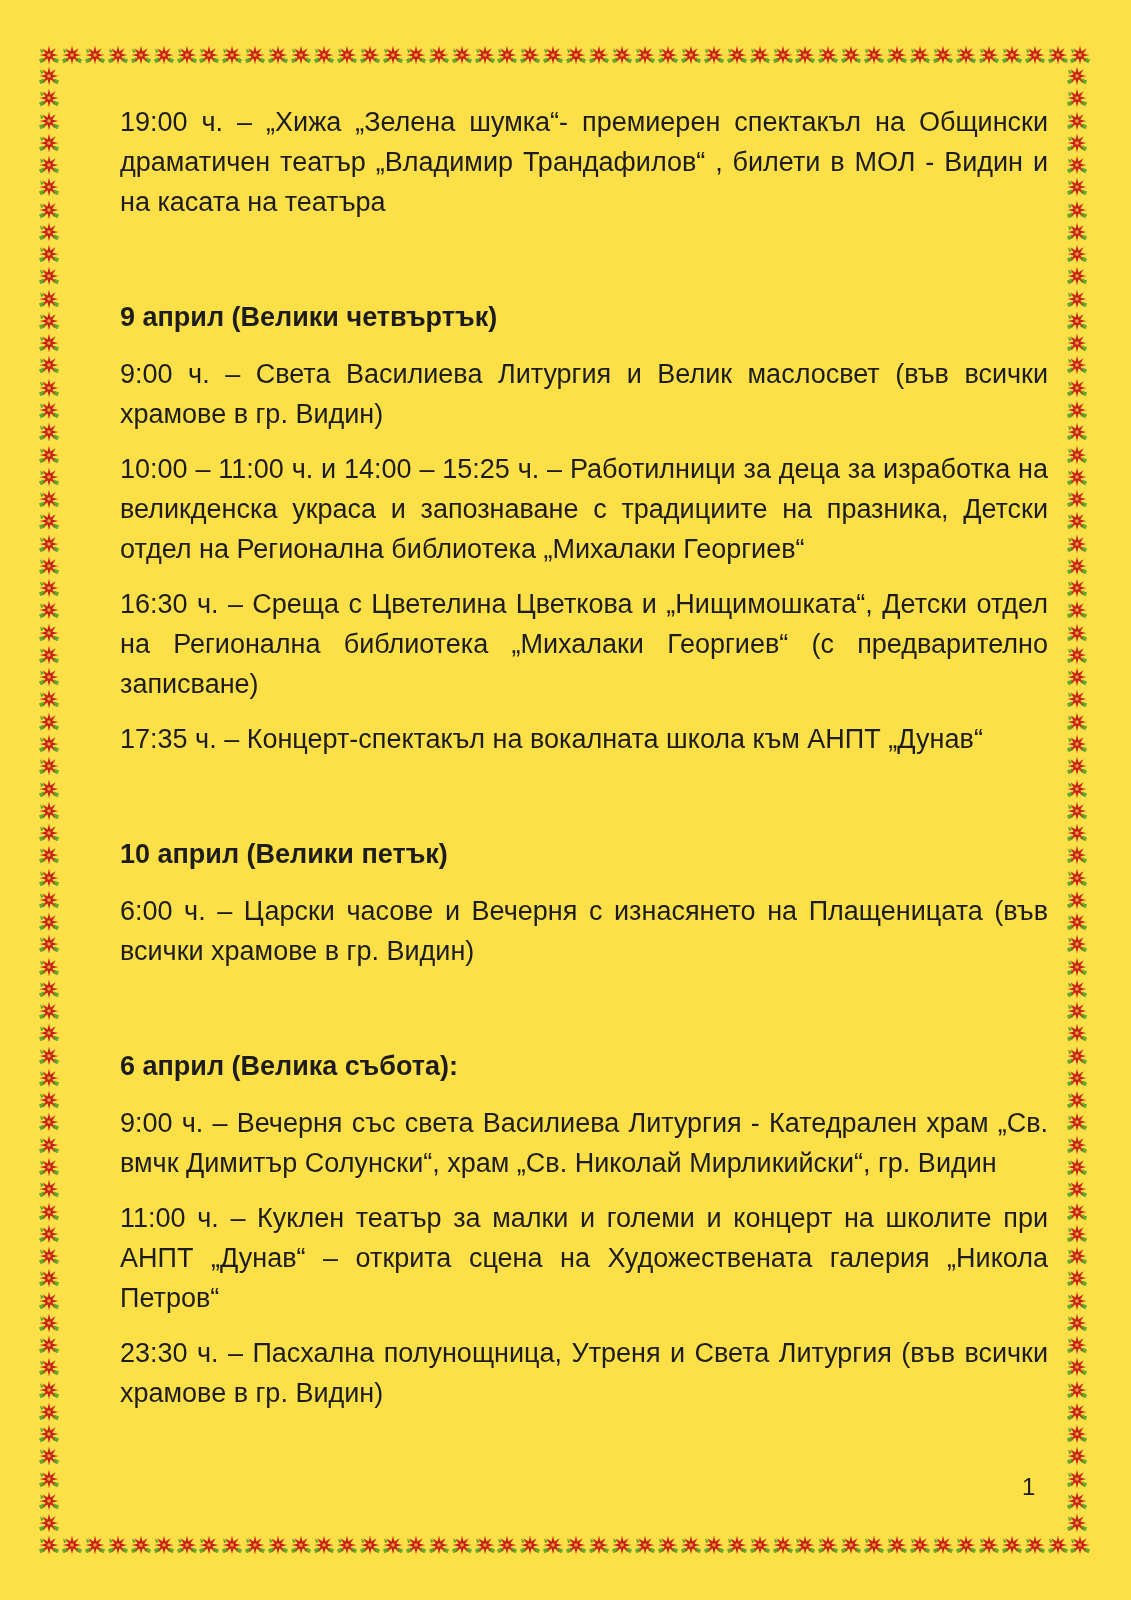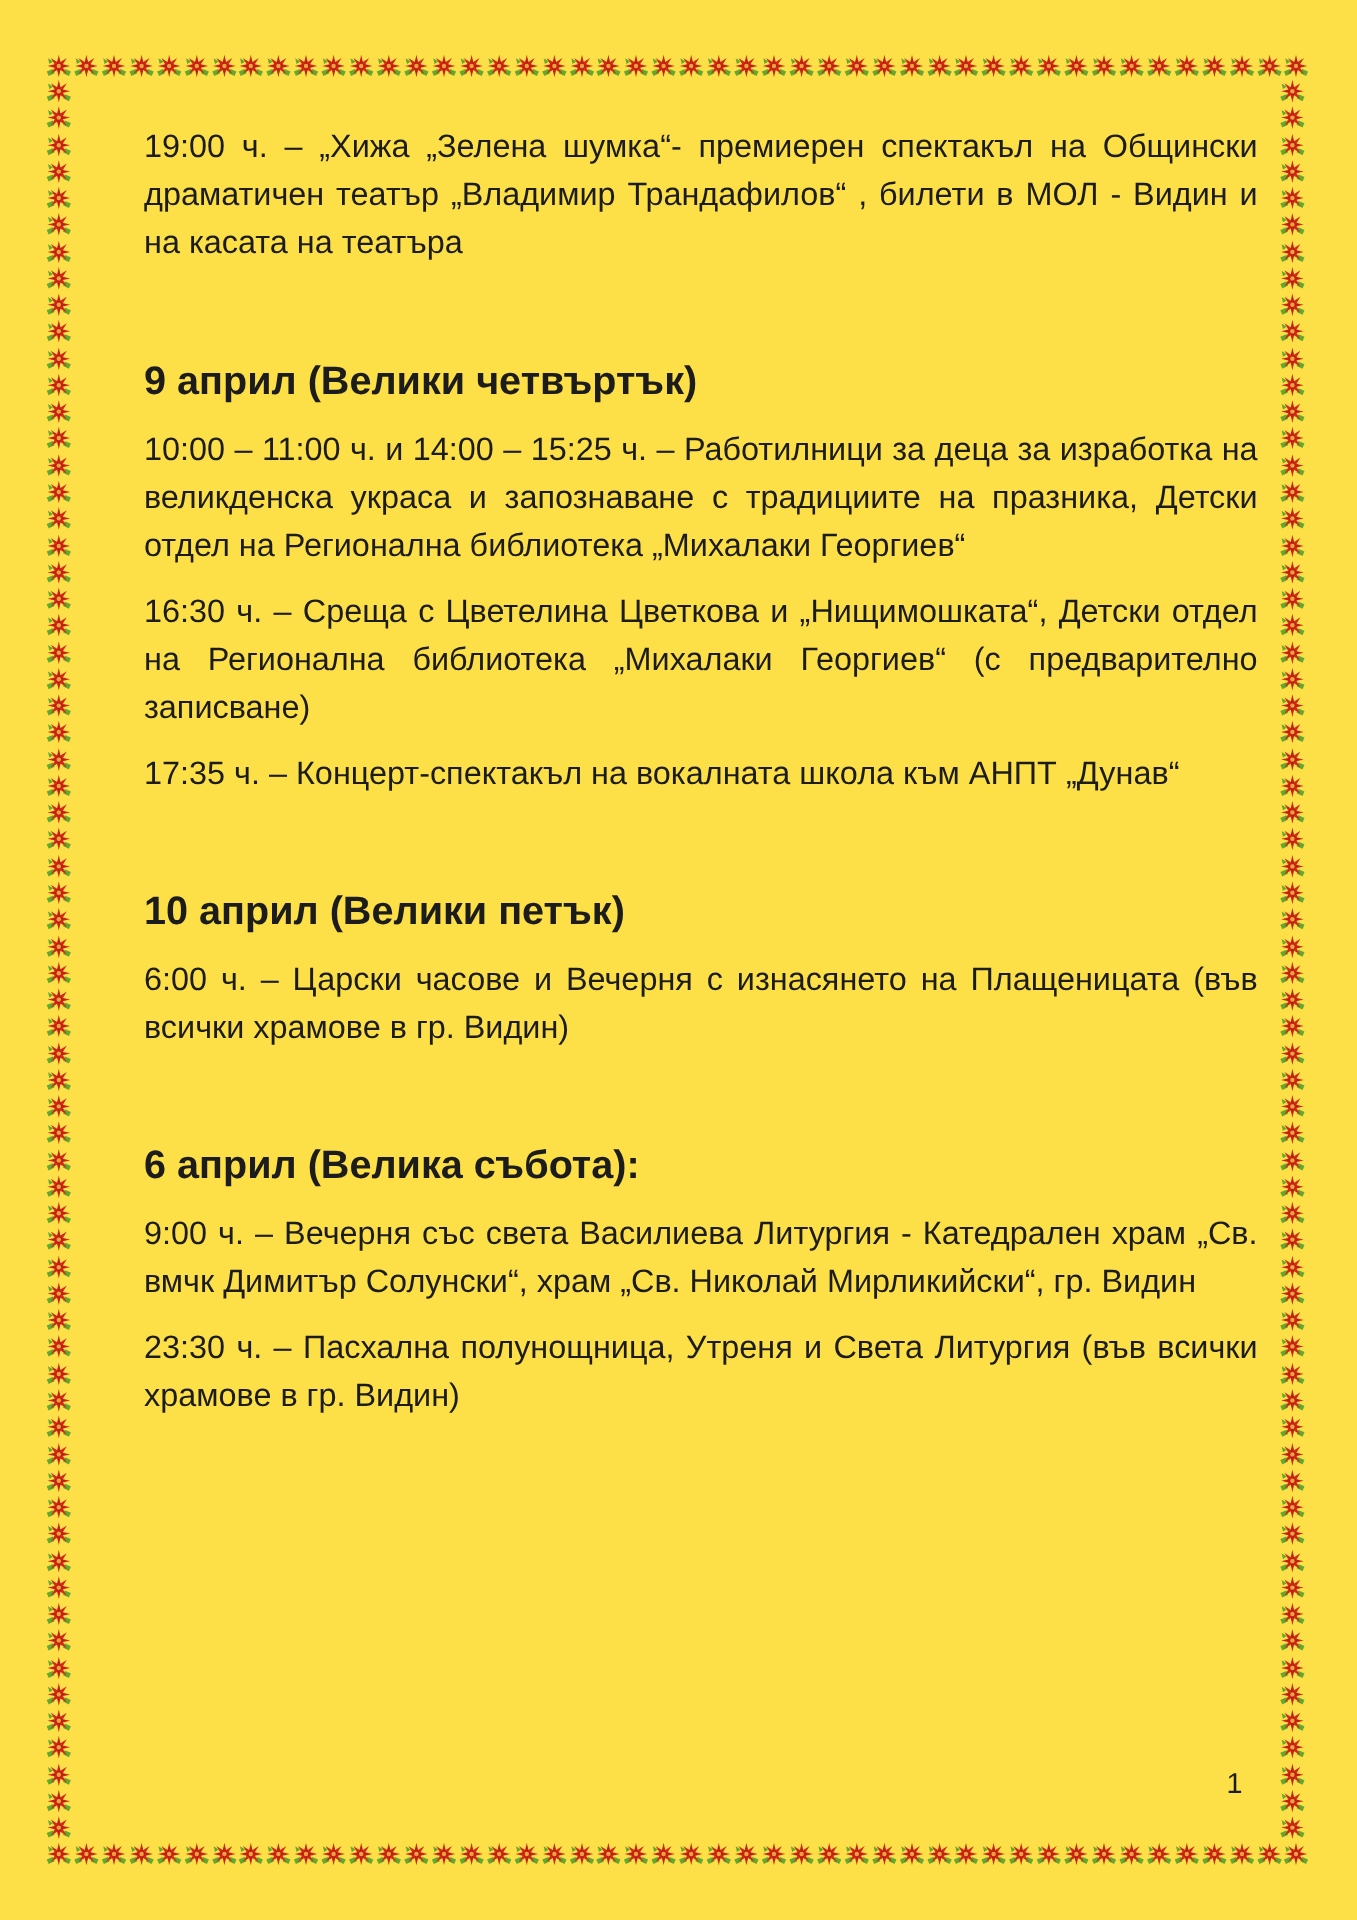--- a/index.html
+++ b/index.html
@@ -45,21 +45,21 @@
     top: 102px;
     width: 928px;
     font-size: 27px;
     line-height: 40px;
   }
   .para {
     margin: 0 0 15px 0;
     text-align: justify;
   }
   .heading {
-    font-size: 33px;
+    font-size: 27px;
     line-height: 40px;
     font-weight: 700;
     margin: 75px 0 17px 0;
     text-align: left;
   }
   .section { margin: 0; padding: 0; }
   .page-number {
     position: absolute;
     left: 1022px;
     top: 1472px;
@@ -1873,33 +1873,35 @@
         <circle fill="#efa23b" cx="12" cy="10.5" r="2"></circle>
       </svg>
     </div>
 
   <div class="content">
 
     <p class="para">19:00 ч. –  „Хижа „Зелена шумка“- премиерен спектакъл на Общински драматичен театър „Владимир Трандафилов“ , билети в МОЛ - Видин и на касата на театъра</p>
 
     <div class="section">
       <h2 class="heading">9 април (Велики четвъртък)</h2>
+      <p class="para">9:00 ч. – Света Василиева Литургия и Велик маслосвет (във всички храмове в гр. Видин)</p>
       <p class="para">10:00 – 11:00 ч.  и  14:00 – 15:25 ч.  – Работилници за деца за изработка на великденска украса и запознаване с традициите на празника, Детски отдел на Регионална библиотека „Михалаки Георгиев“</p>
       <p class="para">16:30 ч. – Среща с Цветелина Цветкова и „Нищимошката“, Детски отдел на Регионална библиотека „Михалаки Георгиев“ (с предварително записване)</p>
       <p class="para">17:35 ч. – Концерт-спектакъл на вокалната школа към АНПТ „Дунав“</p>
     </div>
 
     <div class="section">
       <h2 class="heading">10 април (Велики петък)</h2>
       <p class="para">6:00 ч. – Царски часове и Вечерня с изнасянето на Плащеницата (във всички храмове в гр. Видин)</p>
     </div>
 
     <div class="section">
       <h2 class="heading">6 април (Велика събота):</h2>
       <p class="para">9:00 ч. – Вечерня със света Василиева Литургия - Катедрален храм „Св. вмчк Димитър Солунски“, храм „Св. Николай Мирликийски“, гр. Видин</p>
+      <p class="para">11:00 ч. – Куклен театър за малки и големи и концерт на школите при АНПТ „Дунав“ – открита сцена на Художествената галерия „Никола Петров“</p>
       <p class="para">23:30 ч. – Пасхална полунощница, Утреня и Света Литургия (във всички храмове в гр. Видин)</p>
     </div>
 
   </div>
 
   <div class="page-number">1</div>
 
 </div>
 
 </body></html>

